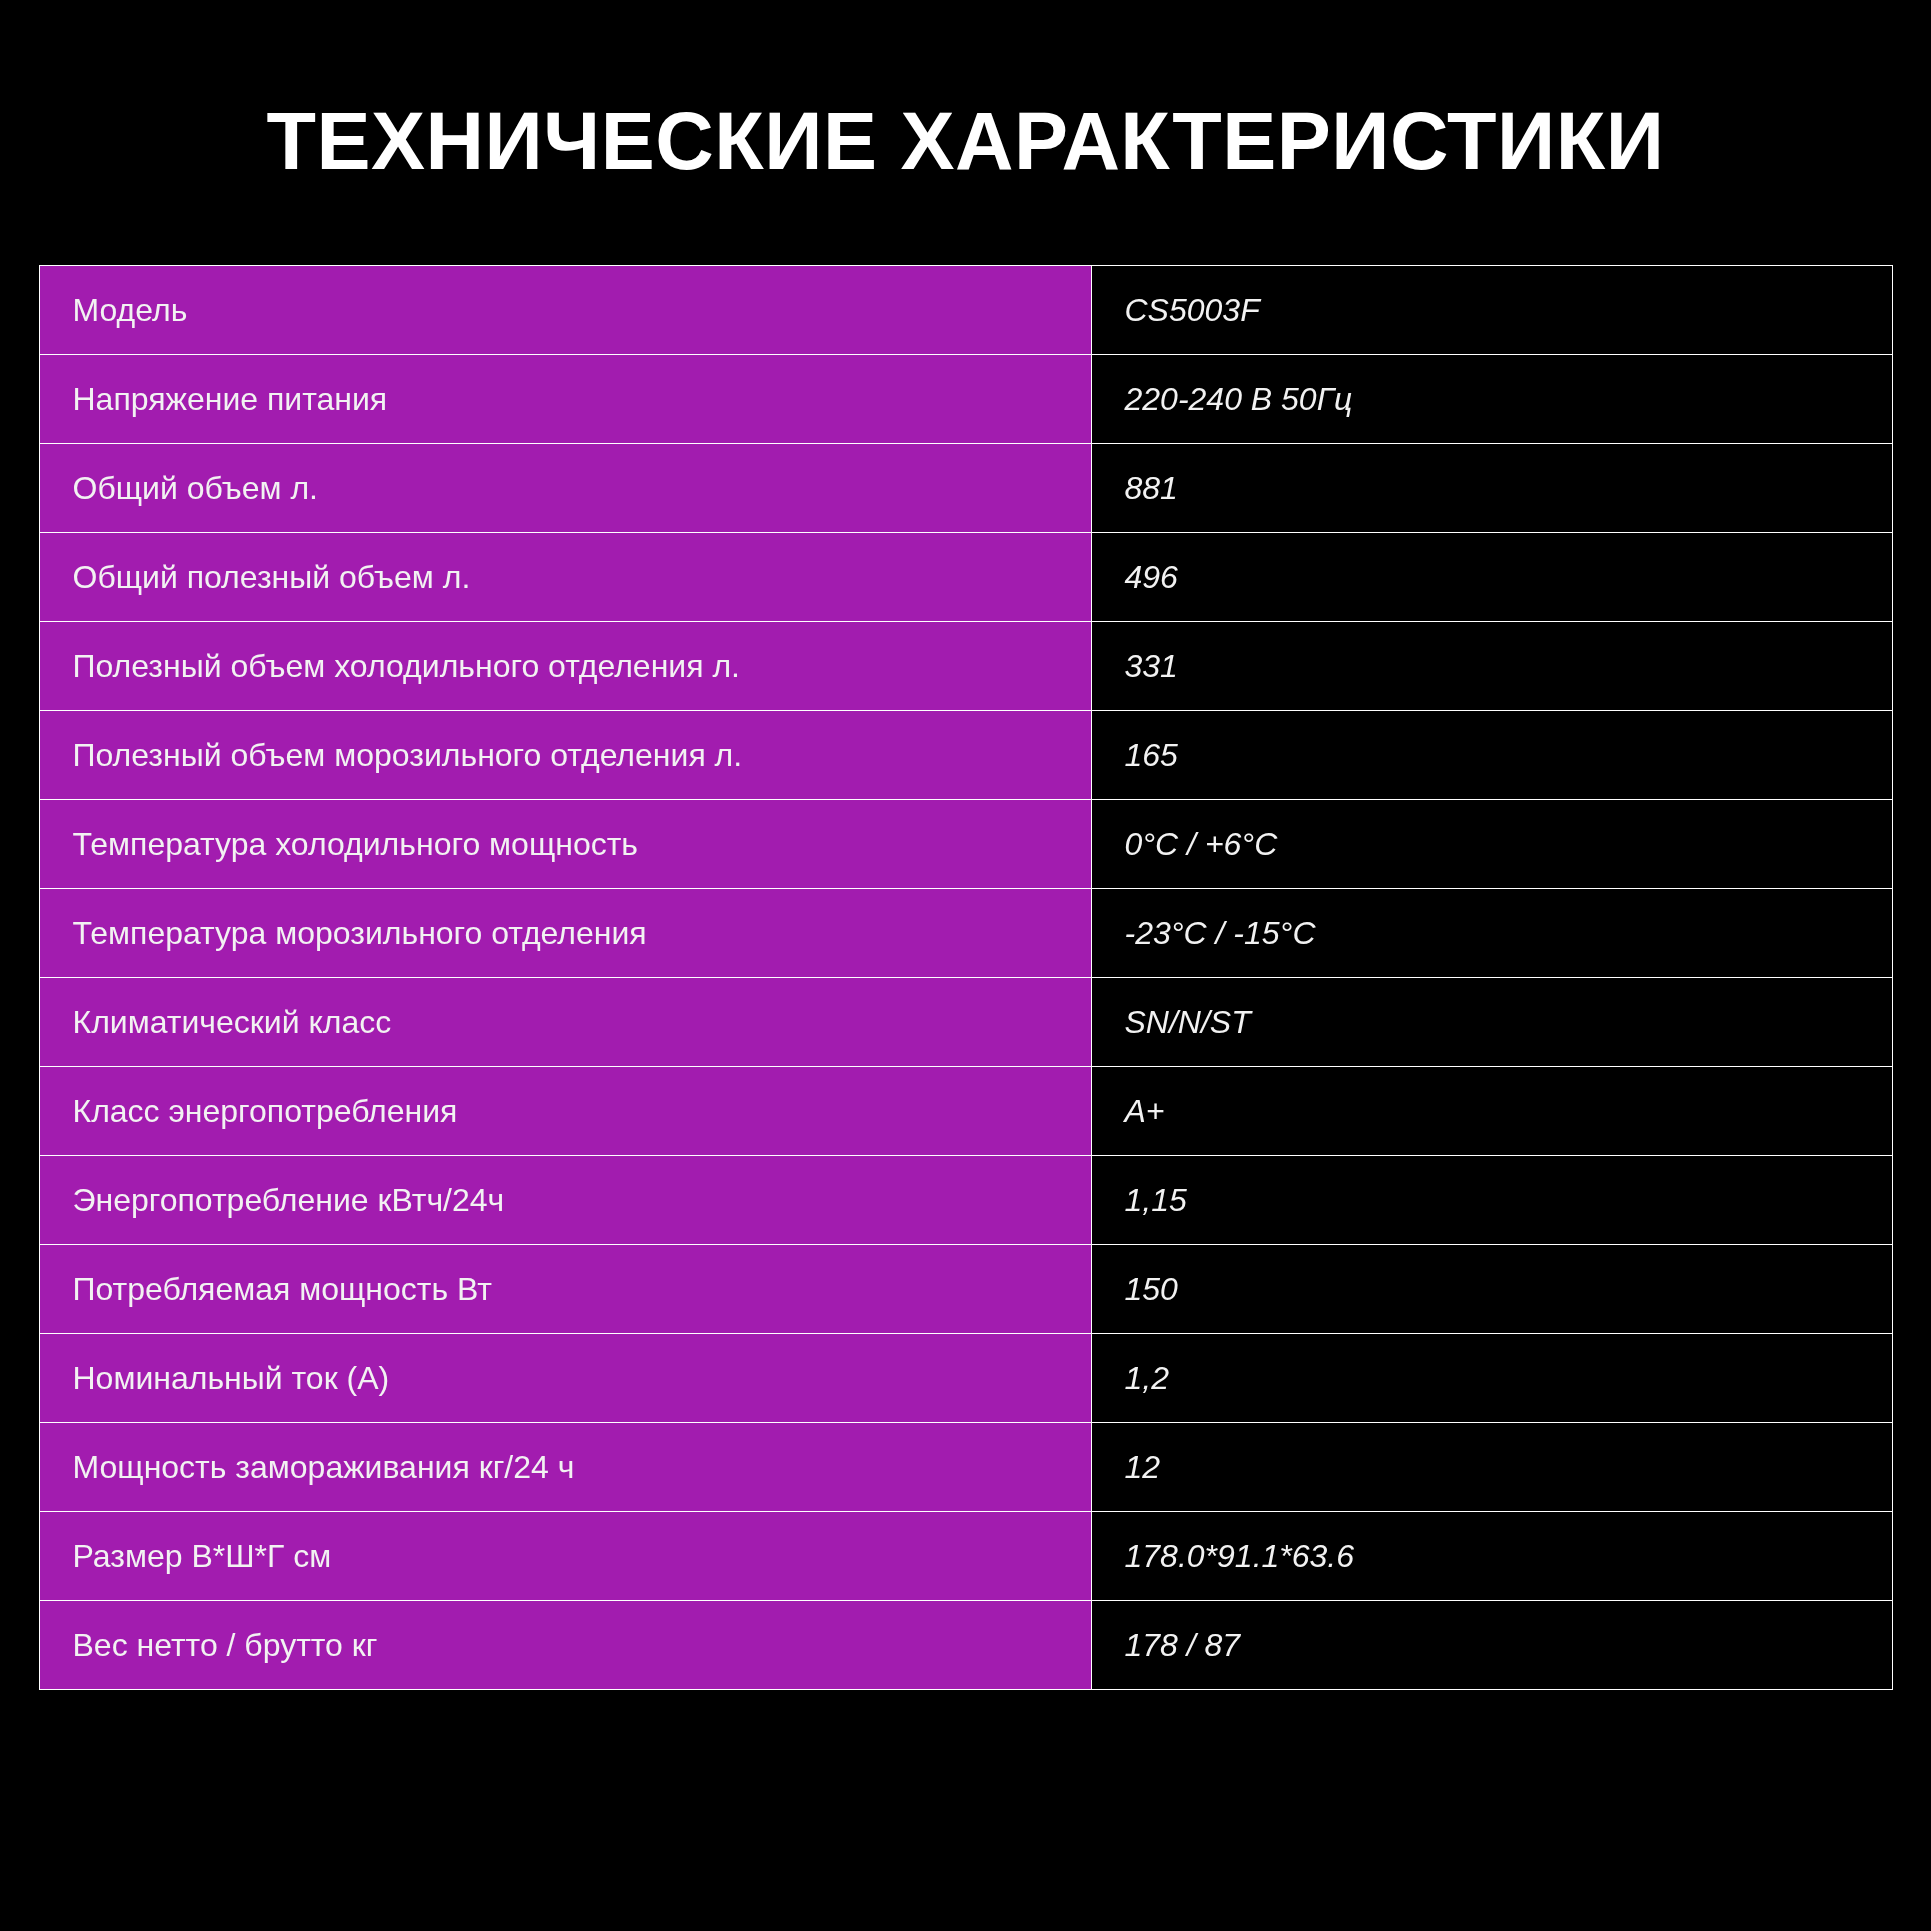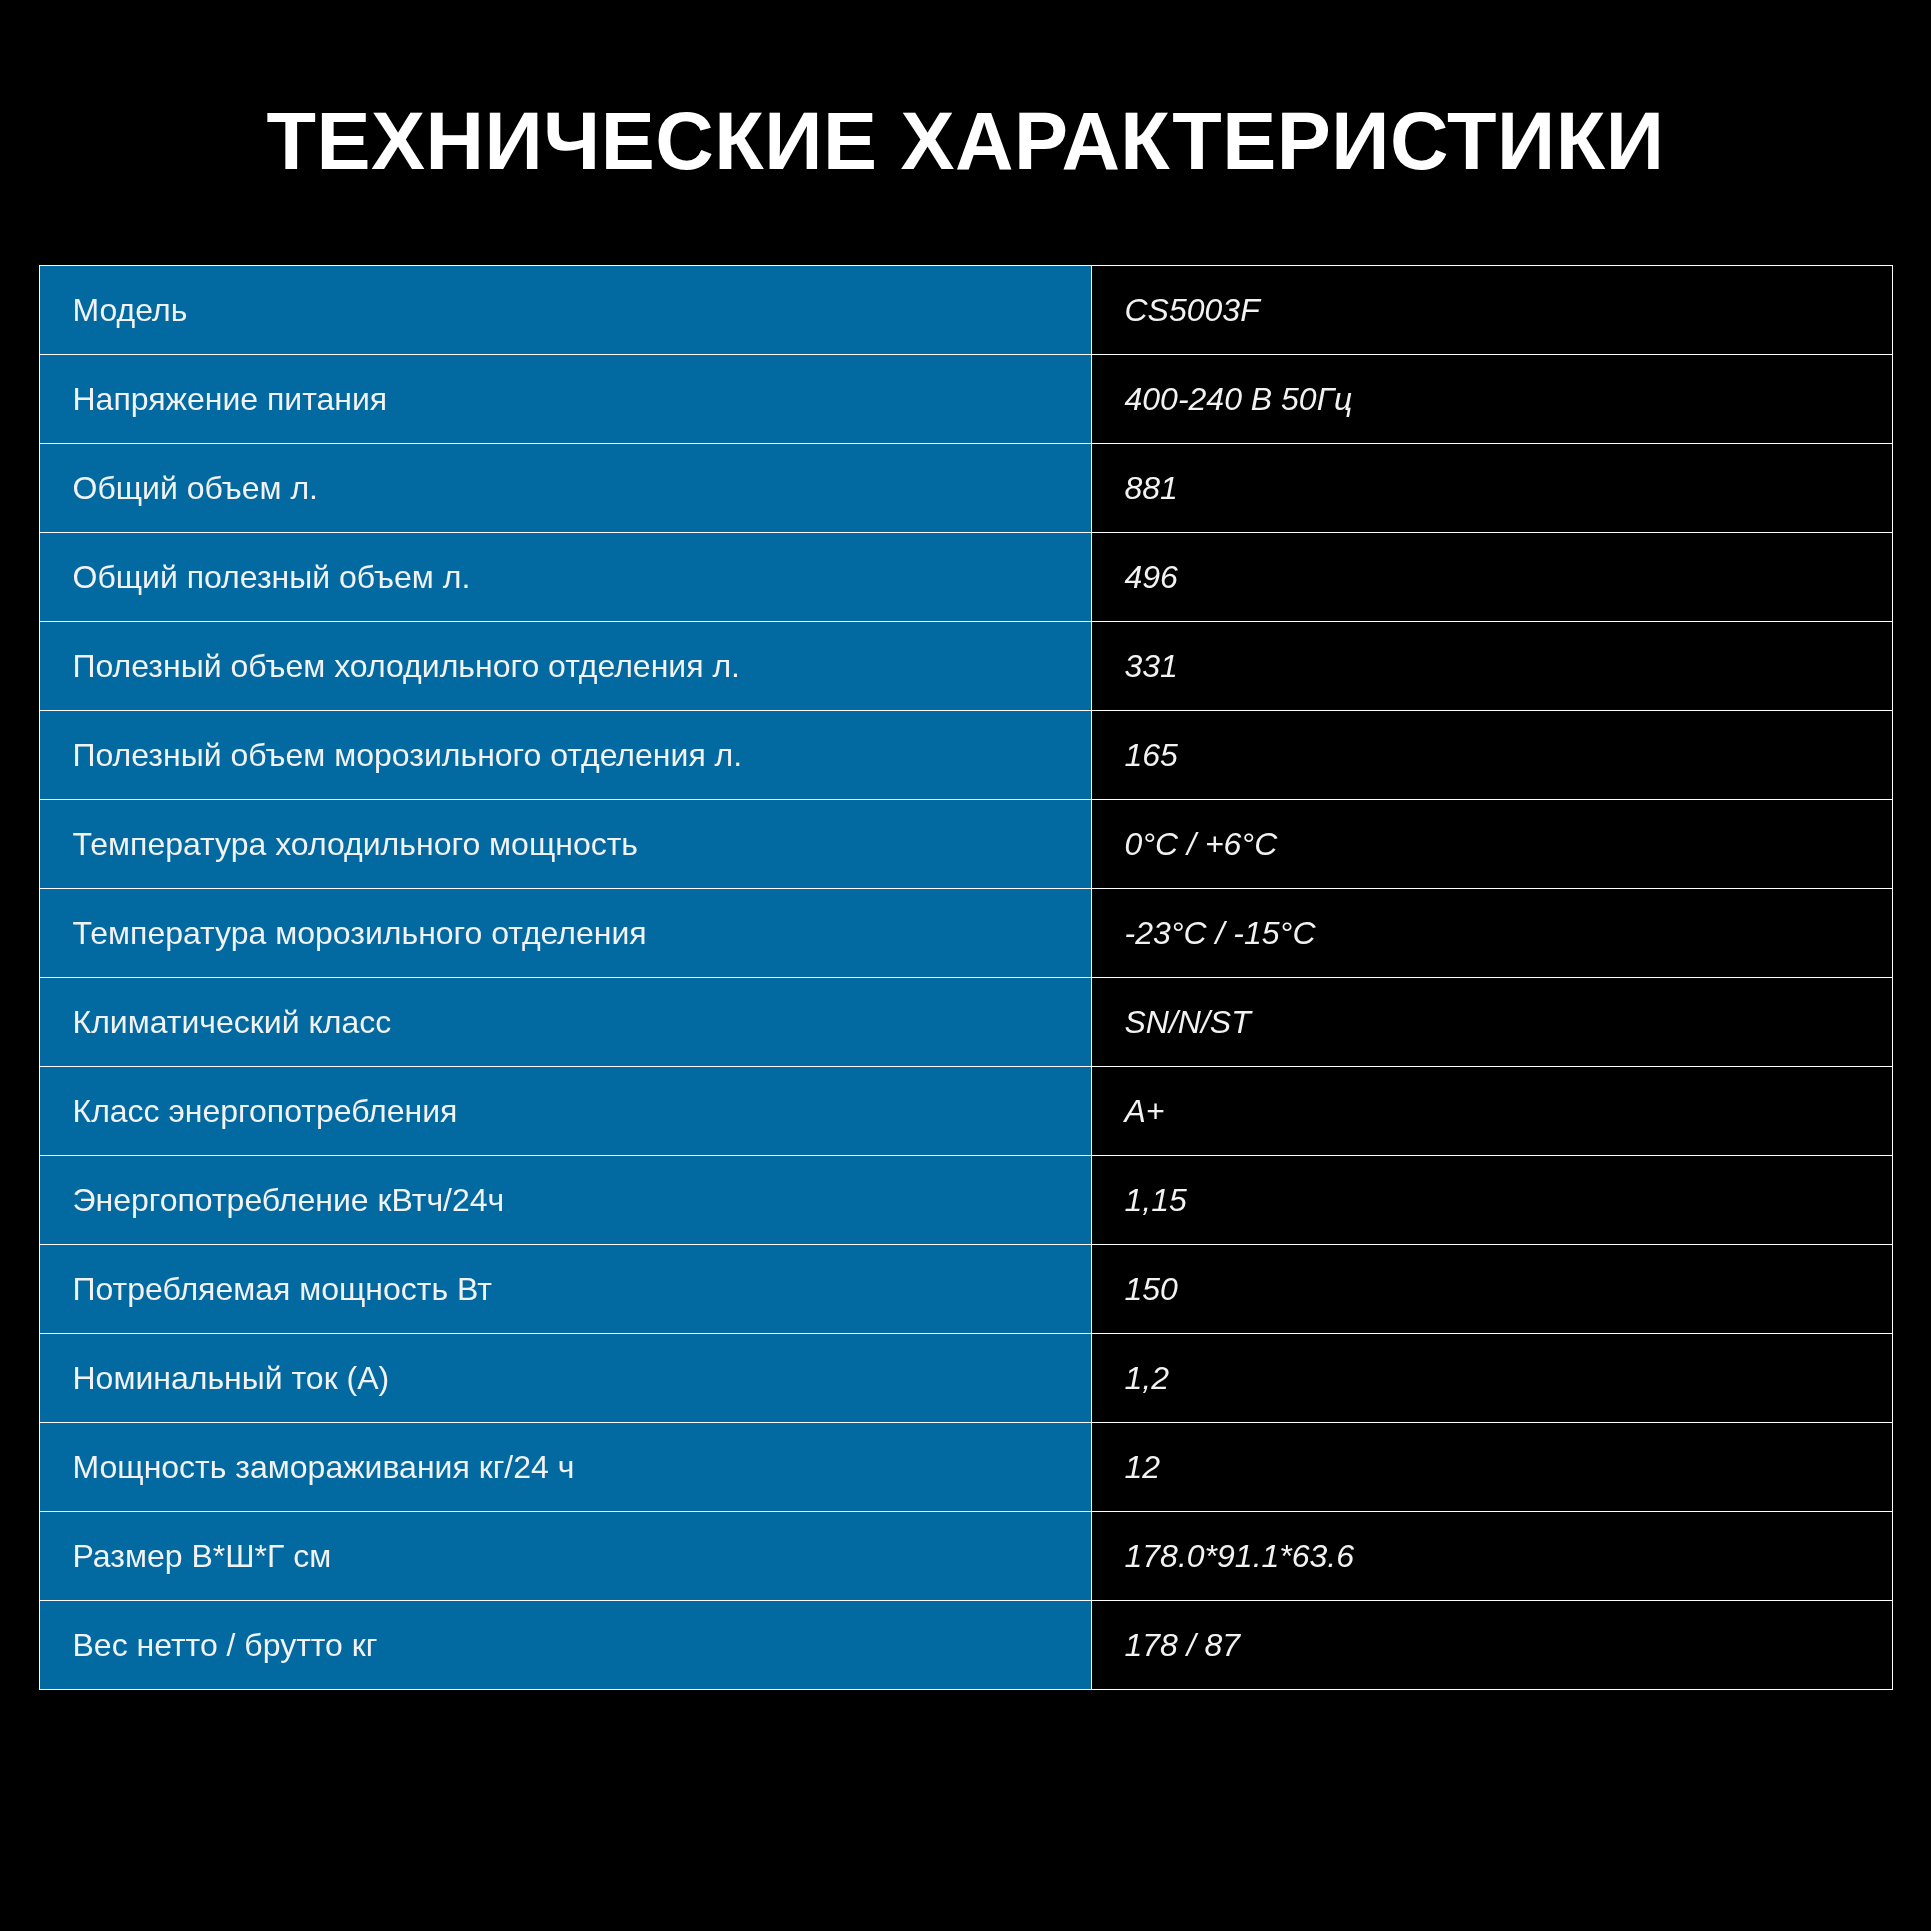--- a/index.html
+++ b/index.html
@@ -50,42 +50,42 @@
     font-weight: 400;
     color: #f2f2f2;
     vertical-align: middle;
     line-height: 1.2;
     white-space: nowrap;
     overflow: hidden;
     text-overflow: ellipsis;
   }
   .spec-table td.label {
     width: 985px;
-    background: #0369a1;
+    background: #a21caf;
   }
   .spec-table td.value {
     width: 734px;
     background: #000000;
     font-style: italic;
   }
 </style>
 </head>
 <body>
 
 <div class="page">
   <h1 class="page-title">ТЕХНИЧЕСКИЕ ХАРАКТЕРИСТИКИ</h1>
   <table class="spec-table">
     <tbody>
         <tr>
           <td class="label">Модель</td>
           <td class="value">CS5003F</td>
         </tr>
         <tr>
           <td class="label">Напряжение питания</td>
-          <td class="value">400-240 В 50Гц</td>
+          <td class="value">220-240 В 50Гц</td>
         </tr>
         <tr>
           <td class="label">Общий объем л.</td>
           <td class="value">881</td>
         </tr>
         <tr>
           <td class="label">Общий полезный объем л.</td>
           <td class="value">496</td>
         </tr>
         <tr>

